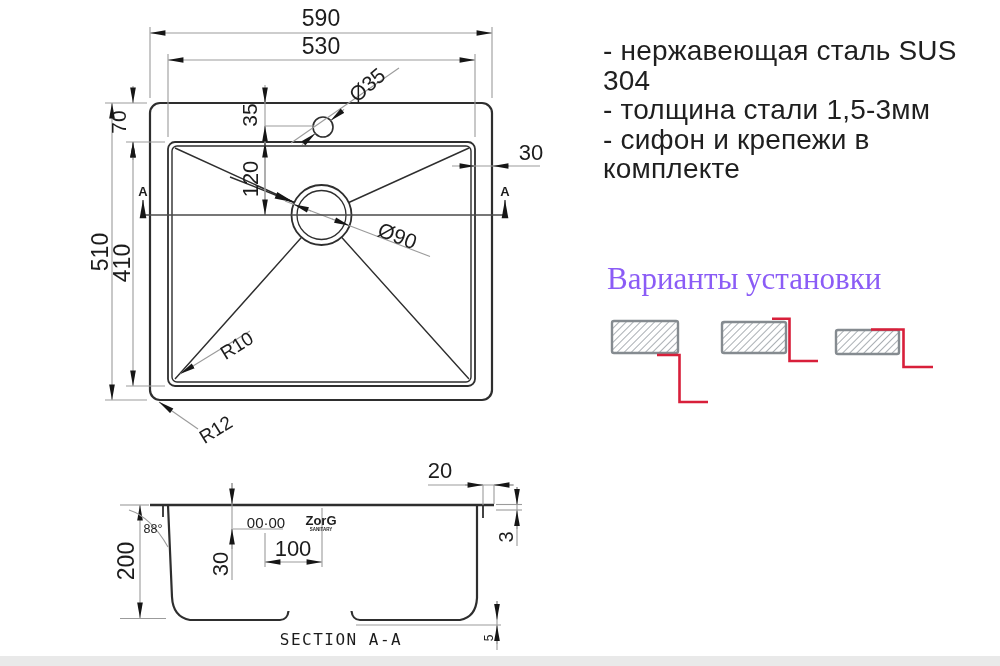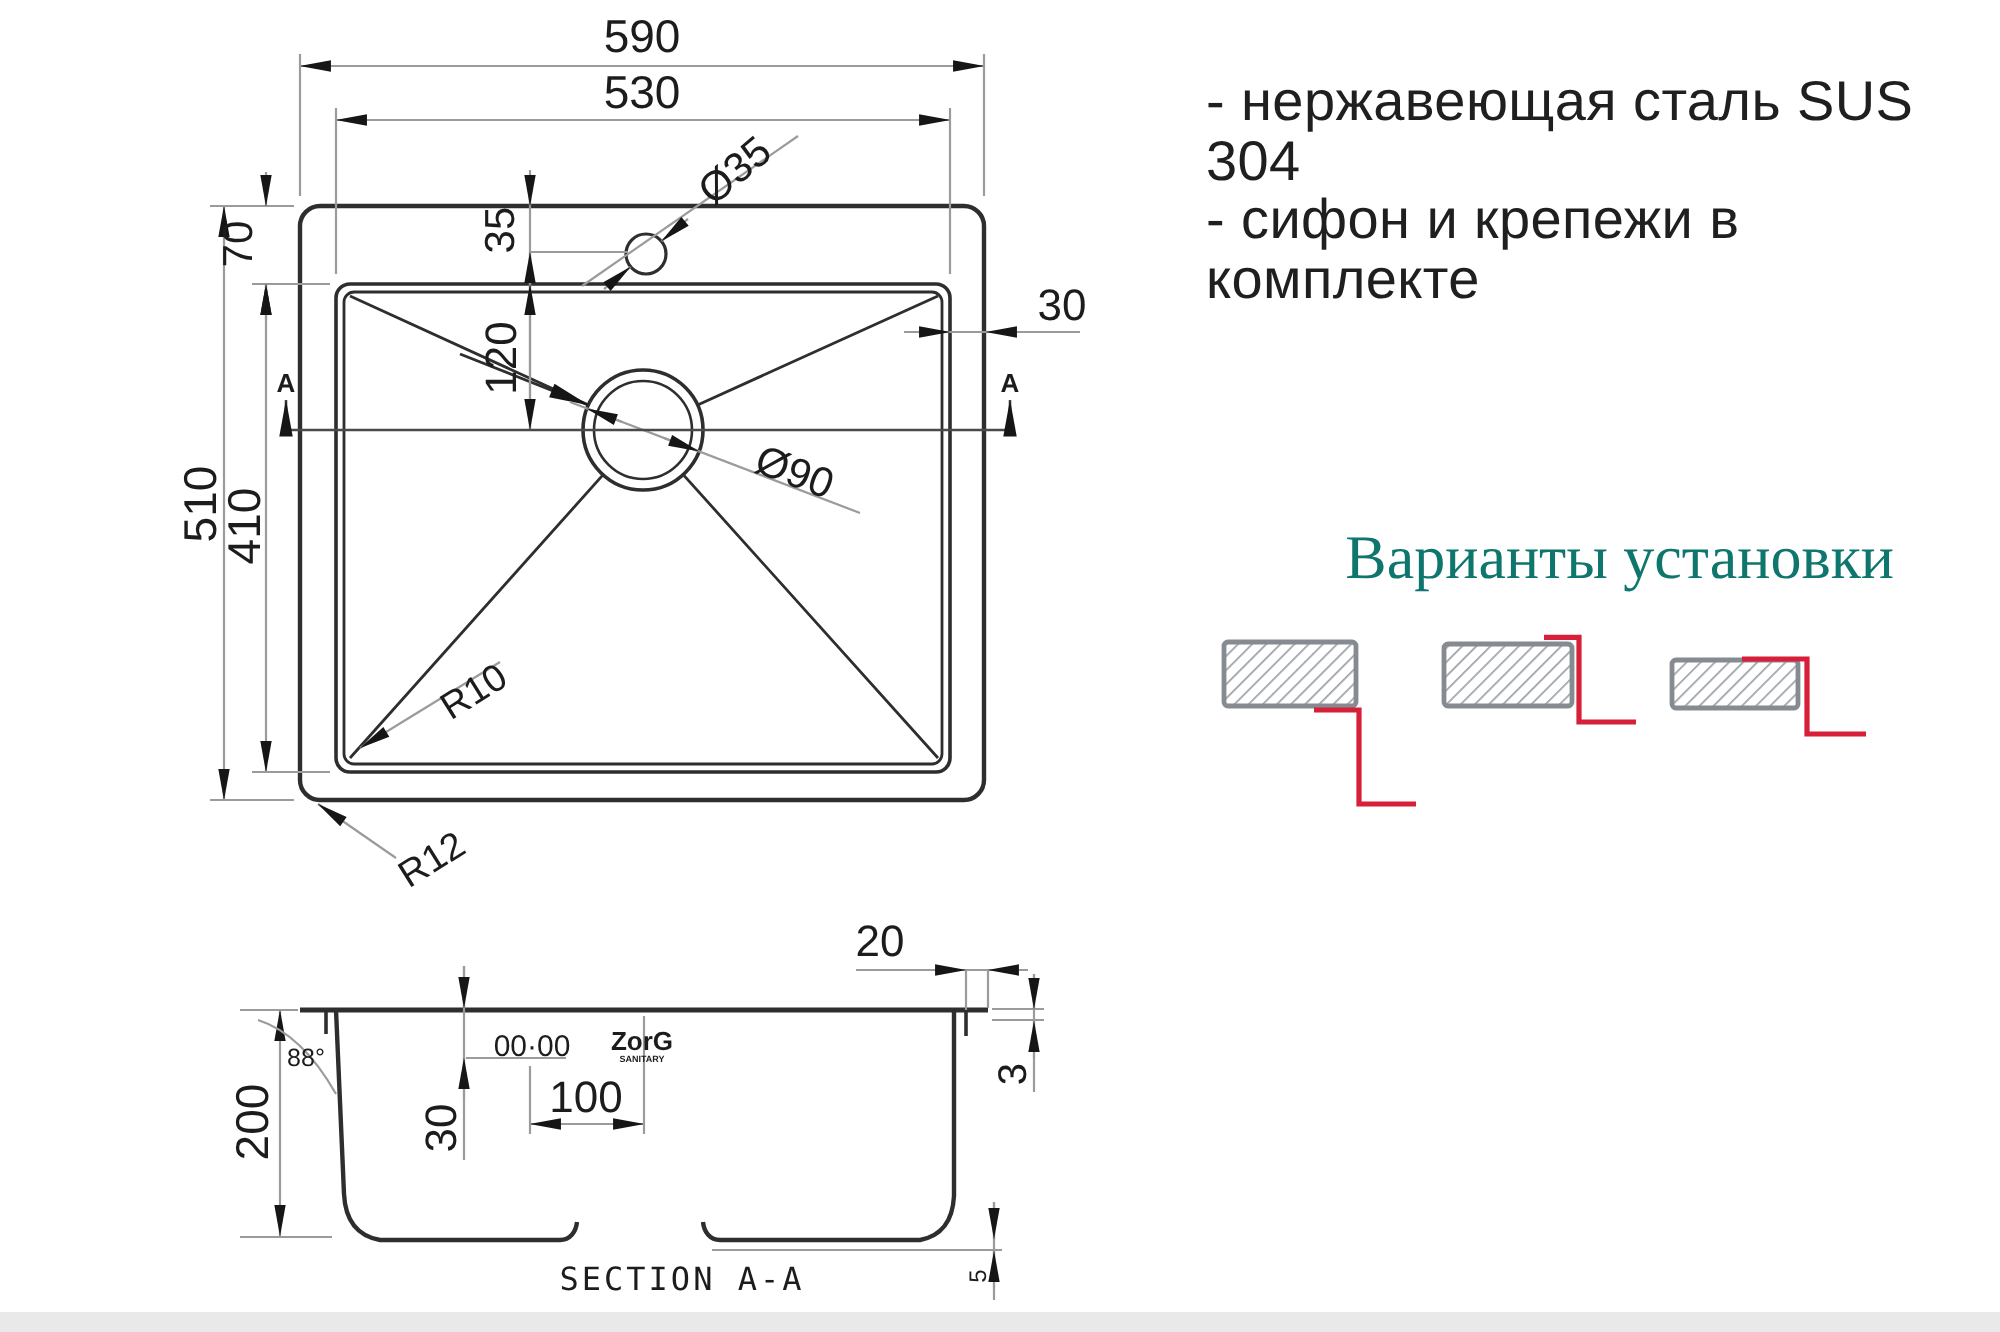--- a/index.html
+++ b/index.html
@@ -2,21 +2,21 @@
 <html><head>
 <meta charset="utf-8">
 <style>
   html,body{margin:0;padding:0;background:#e9e9e9;}
   .stage{position:relative;width:1000px;height:656px;background:#ffffff;overflow:hidden;
          font-family:"Liberation Sans",sans-serif;}
   .draw{position:absolute;left:0;top:0;}
   .specs{position:absolute;left:603px;top:36px;width:380px;
          font-size:28px;line-height:29.6px;color:#1f1f1f;letter-spacing:0.2px;}
   .install-heading{position:absolute;left:607px;top:261px;width:340px;
-         font-family:"Liberation Serif",serif;font-size:31px;color:#0f766e;text-align:right;}
+         font-family:"Liberation Serif",serif;font-size:31px;color:#8b5cf6;}
   svg text{font-family:"Liberation Sans",sans-serif;fill:#1c1c1c;}
   svg text.mono{font-family:"DejaVu Sans Mono",monospace;letter-spacing:1.5px;}
   .g2{stroke:#2e2e2e;fill:none;}
   .thin{stroke:#9b9b9b;stroke-width:1.1;fill:none;}
   .sec{stroke:#4a4a4a;stroke-width:1.3;fill:none;}
 </style>
 </head>
 <body>
 
 <div class="stage">
@@ -215,18 +215,19 @@
       </g>
       <g>
         <rect x="836" y="330" width="63" height="24" rx="2" fill="url(#hatch)" stroke="#858b90" stroke-width="2.4"></rect>
         <path d="M871,329.5 L903.5,329.5 L903.5,367 L933,367" fill="none" stroke-width="2.6" stroke="#d81f3a"></path>
       </g>
     </g>
   </svg>
 
   <div class="specs">
     <div>- нержавеющая сталь SUS 304</div>
+    <div>- толщина стали 1,5-3мм</div>
     <div>- сифон и крепежи в комплекте</div>
   </div>
 
   <div class="install-heading">Варианты установки</div>
 
 </div>
 
 </body></html>

